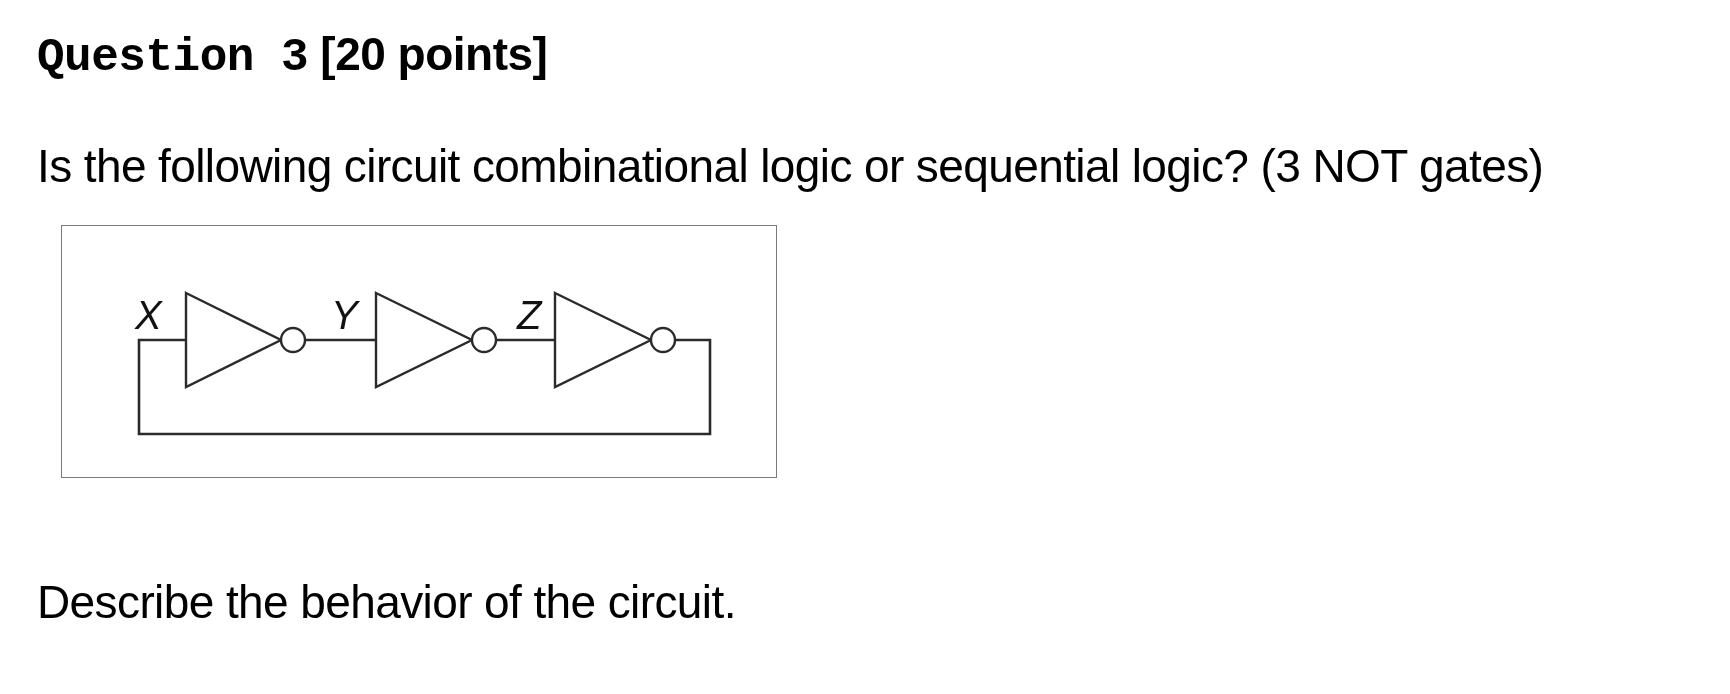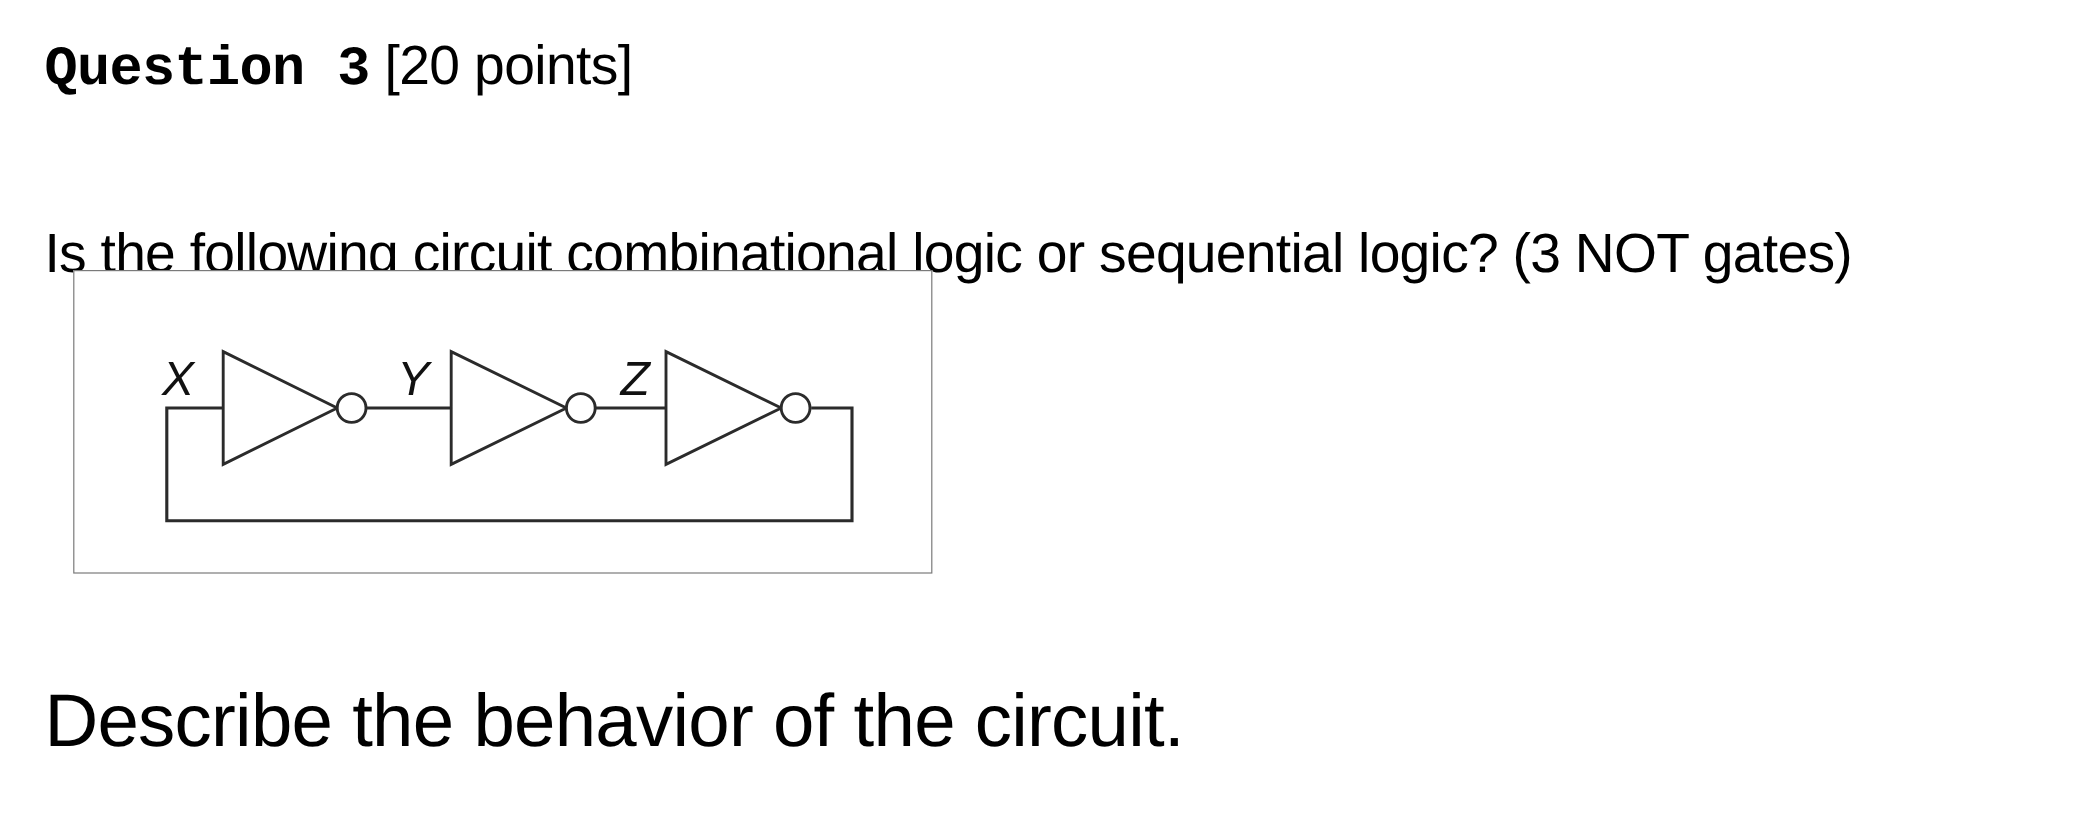--- a/index.html
+++ b/index.html
@@ -22,31 +22,30 @@
       font-size: 46px;
       line-height: 56px;
       white-space: nowrap;
       letter-spacing: -0.5px;
     }
     .heading .q-label {
       font-weight: bold;
       font-family: Liberation Mono, monospace;
     }
     .heading .q-points {
-      font-weight: normal;
+      font-weight: bold;
     }
     .prompt {
       position: absolute;
       left: 37px;
       top: 138px;
       font-size: 46px;
       line-height: 56px;
       white-space: nowrap;
       letter-spacing: -0.6px;
-      margin-top: 45px;
     }
     .figure {
       position: absolute;
       left: 61px;
       top: 225px;
       width: 716px;
       height: 253px;
       box-sizing: border-box;
       border: 1.5px solid #7a7a7a;
       background: #ffffff;
@@ -72,21 +71,21 @@
     .sig-label {
       font-family: "Liberation Sans", sans-serif;
       font-style: italic;
       font-size: 40px;
       fill: #111111;
     }
     .question2 {
       position: absolute;
       left: 37px;
       top: 574px;
-      font-size: 62px;
+      font-size: 46px;
       line-height: 56px;
       white-space: nowrap;
       letter-spacing: -0.6px;
     }
   </style>
 </head>
 <body>
 
 <div class="heading">
   <span class="q-label">Question 3</span>

